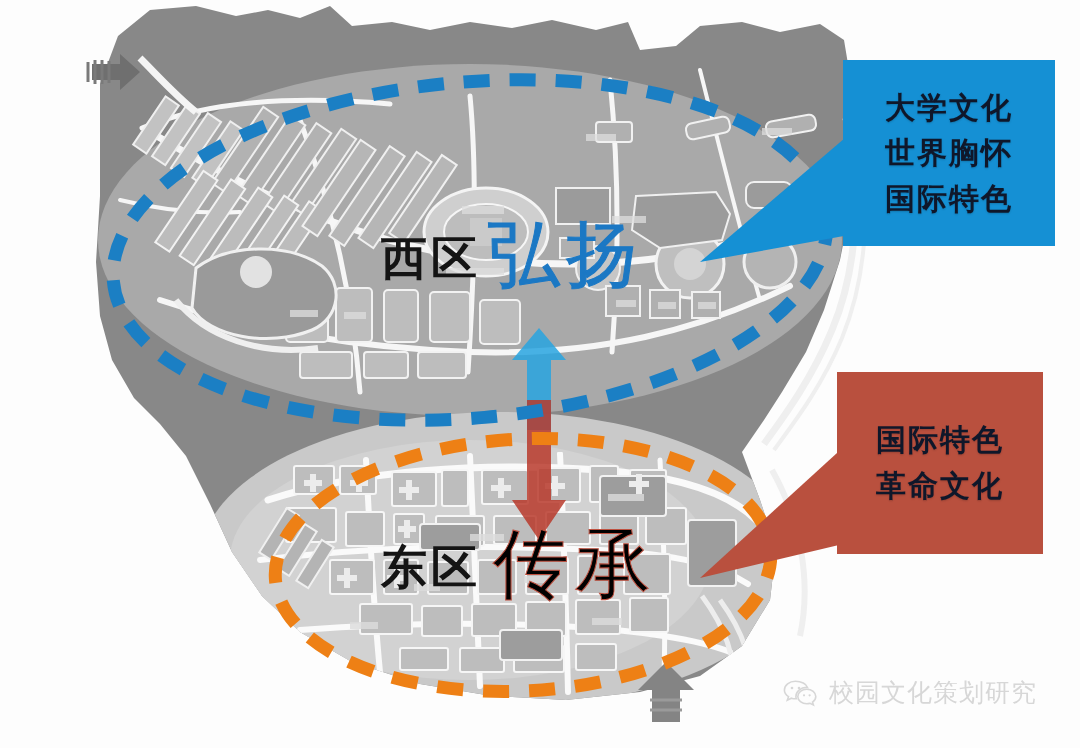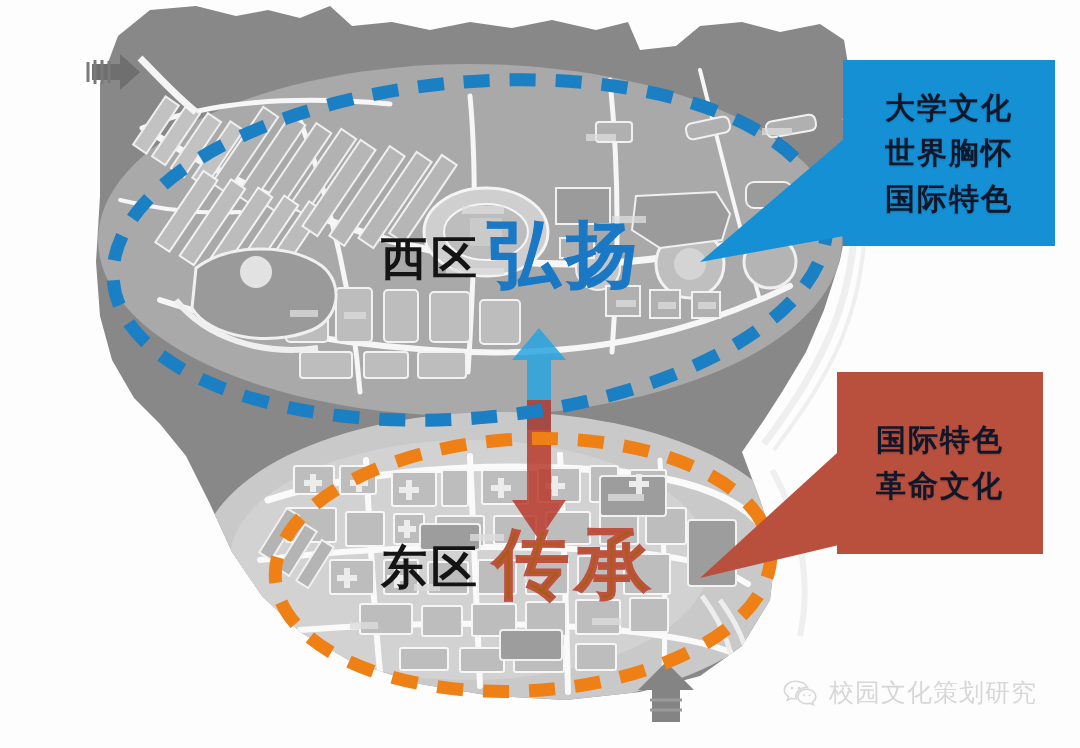--- a/index.html
+++ b/index.html
@@ -22,25 +22,25 @@
   #callout-red .line{font-size:30px;}
 
   
   .region-label{position:absolute;z-index:36;font-weight:700;
                 font-family:"DejaVu Sans","Liberation Sans",sans-serif;
                 color:#141414;letter-spacing:4px;margin-left:48px;}
   #label-west{left:333px;top:228px;font-size:46px;}
   #label-east{left:333px;top:537px;font-size:46px;}
 
   
-  .theme-word{position:absolute;z-index:37;font-weight:700;letter-spacing:6px;
+  .theme-word{position:absolute;z-index:37;font-weight:400;letter-spacing:6px;
               font-family:"DejaVu Sans","Liberation Sans",sans-serif;}
   #theme-hongyang{left:488px;top:207px;font-size:72px;color:#1b78c4;
                   -webkit-text-stroke:1px #1b78c4;}
-  #theme-chuancheng{left:493px;top:514px;font-size:76px;color:#a16207;
+  #theme-chuancheng{left:493px;top:514px;font-size:76px;color:#000000;
                     -webkit-text-stroke:1px #bf5140;}
 
   
   #watermark{position:absolute;left:783px;top:676px;z-index:45;
              display:flex;align-items:center;gap:12px;}
   #watermark .wm-text{font-size:25px;color:#d7d7d7;font-weight:400;
                       letter-spacing:1px;
                       font-family:"DejaVu Sans","Liberation Sans",sans-serif;}
 </style>
 </head>

